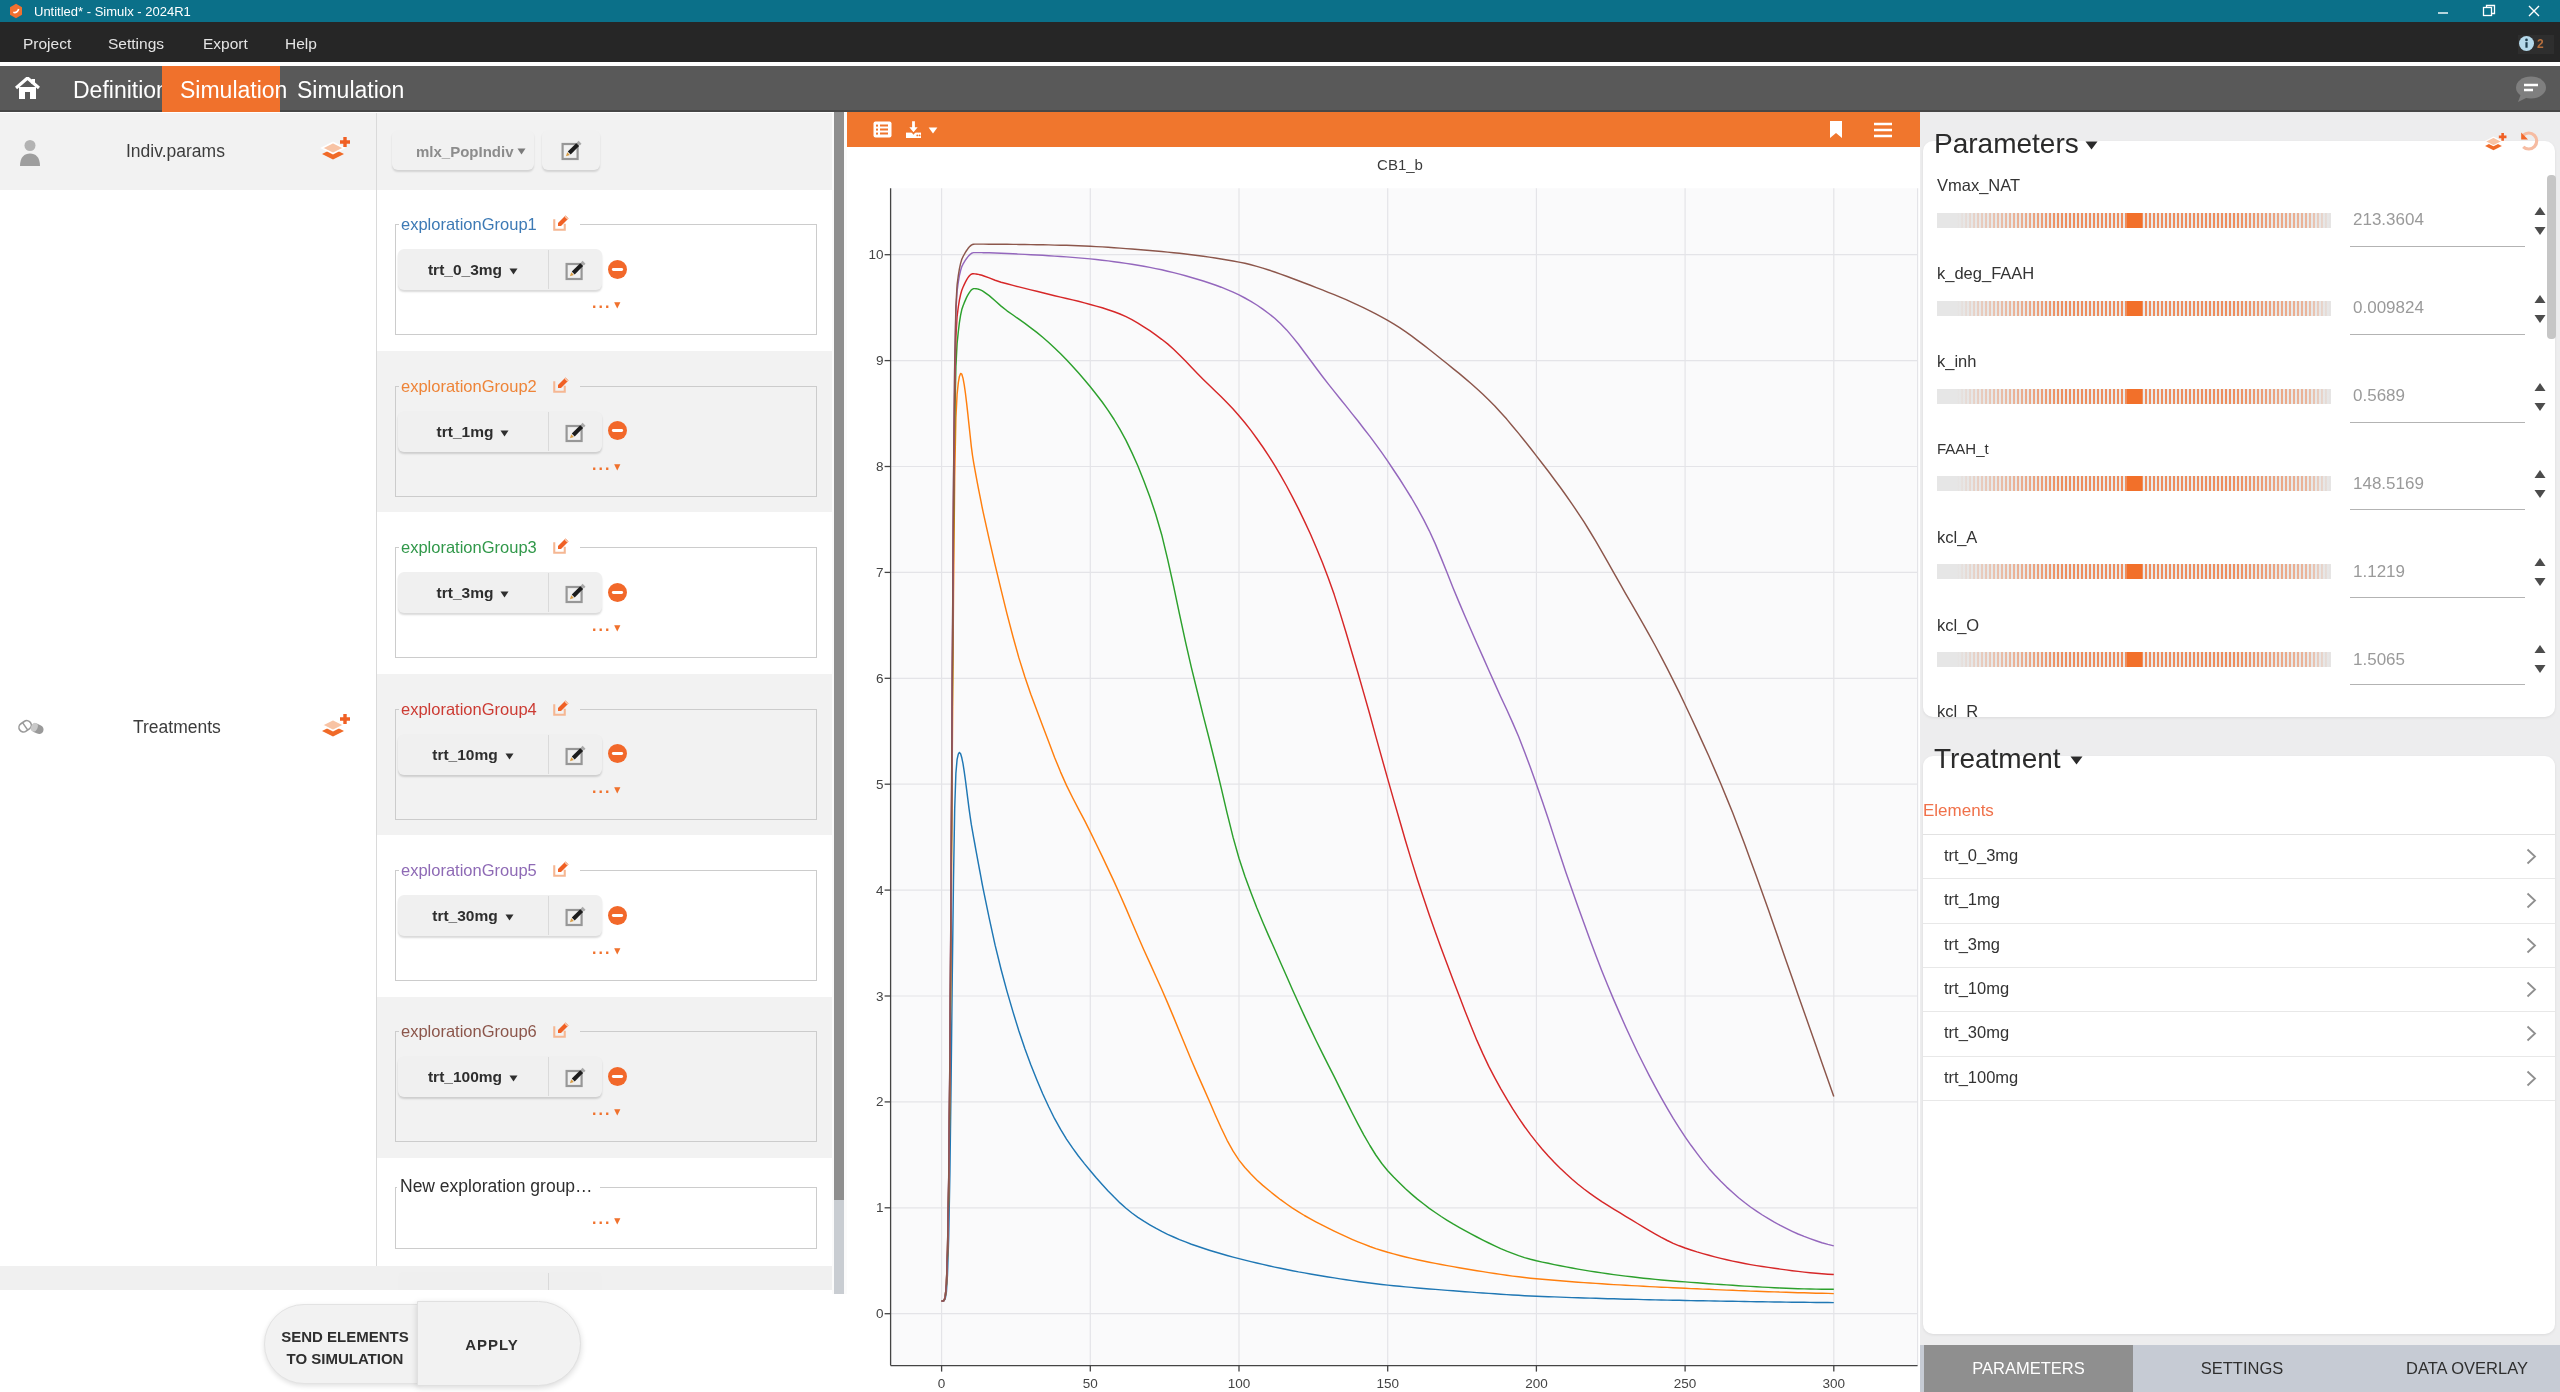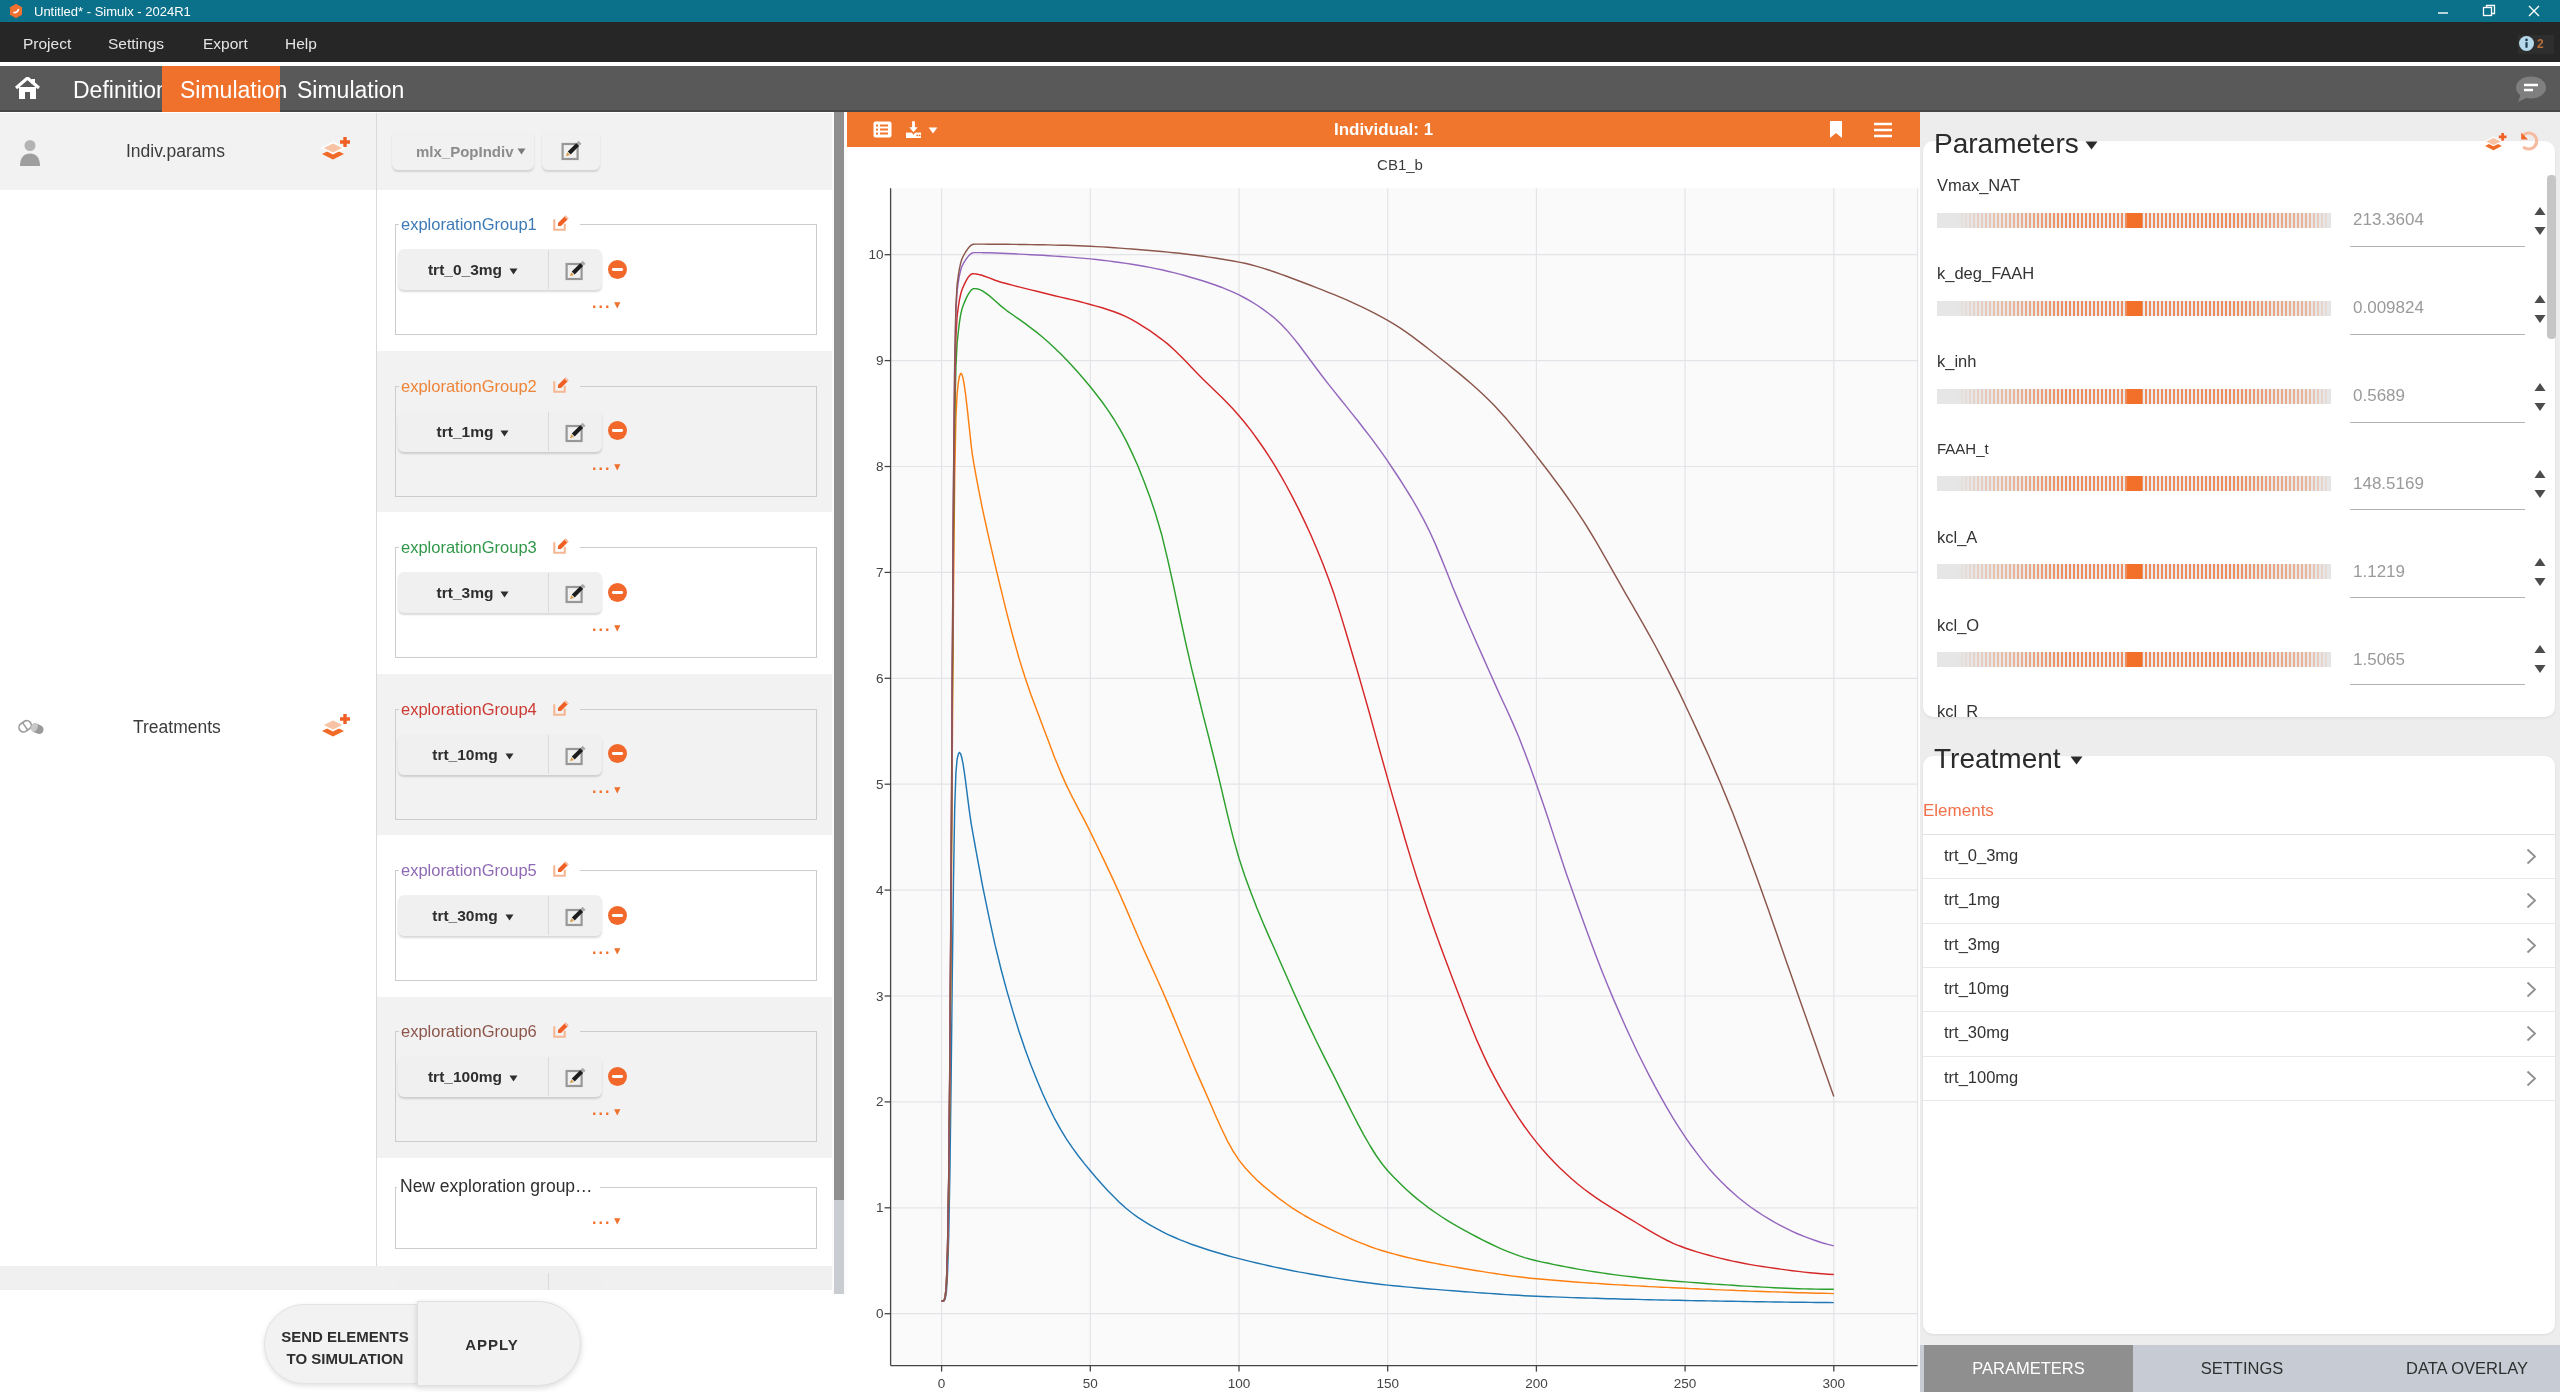--- a/index.html
+++ b/index.html
@@ -266,21 +266,20 @@
     </svg>
 <svg class="abs" style="left:57px;top:8px" width="19" height="19" viewBox="0 0 19 19">
       <rect x="2" y="12.6" width="15" height="5.4" fill="#fff"></rect>
       <path d="M7.3 0.5 L11.7 0.5 L11.7 6.5 L15.3 6.5 L9.5 13.5 L3.7 6.5 L7.3 6.5 Z" fill="#fff" stroke="#f0762d" stroke-width="1.6"></path>
       <circle cx="13.3" cy="15.4" r="0.95" fill="#f0762d"></circle>
       <circle cx="15.6" cy="15.4" r="0.95" fill="#f0762d"></circle>
     </svg>
 <svg class="abs" style="left:81px;top:15px" width="10" height="7" viewBox="0 0 11 8">
       <path d="M0.5 0.5 L10.5 0.5 L5.5 7.5 Z" fill="#fff"></path>
     </svg>
-<div class="abs tt" style="left:0;top:8px;width:1073px;text-align:center;font-size:17px;font-weight:bold;color:#fff">Individual: 1</div>
 <svg class="abs" style="left:982px;top:9px" width="14" height="18" viewBox="0 0 14 18">
       <path d="M1 0 L13 0 L13 17 L7 12 L1 17 Z" fill="#fff"></path>
     </svg>
 <svg class="abs" style="left:1027px;top:10px" width="18" height="16" viewBox="0 0 18 16">
       <path d="M0 2 L18 2 M0 8 L18 8 M0 14 L18 14" stroke="#fff" stroke-width="2.6"></path>
     </svg>
 </div>
 
 <div class="abs tt" style="left:1330px;top:156px;width:140px;text-align:center;font-size:15px;color:#3c3c3c;font-family:Liberation Sans, sans-serif">CB1_b</div>
 <svg class="abs" style="left:847px;top:147px" width="1073" height="1245" viewBox="0 0 1073 1245">

